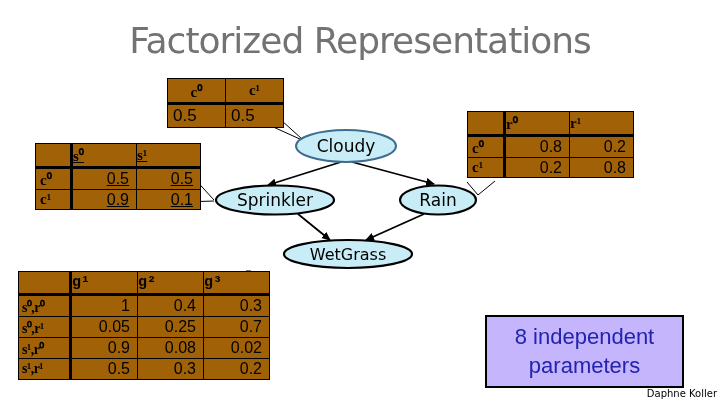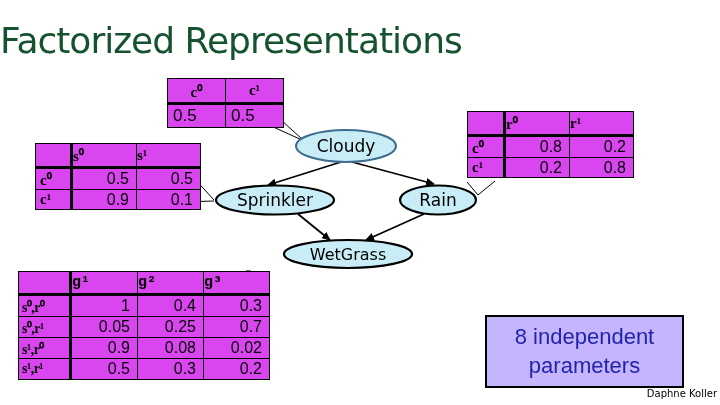--- a/index.html
+++ b/index.html
@@ -1,47 +1,47 @@
 <!DOCTYPE html>
 <html><head>
 <meta charset="utf-8">
 <style>
   html,body { margin:0; padding:0; }
   body {
     width:720px; height:405px; background:#ffffff; position:relative;
     overflow:hidden; font-family:"DejaVu Sans", sans-serif;
   }
   .title {
-    position:absolute; top:20px; left:0; width:720px; text-align:left;
-    font-size:36px; letter-spacing:-1px; color:#14532d;
+    position:absolute; top:20px; left:0; width:720px; text-align:center;
+    font-size:36px; letter-spacing:-1px; color:#737373;
   }
   svg.overlay { position:absolute; left:0; top:0; z-index:1; }
   svg .node-label { font-family:"DejaVu Sans", sans-serif; fill:#000; }
 
   table.cpt {
-    position:absolute; z-index:2; border-collapse:collapse; background:#d946ef;
+    position:absolute; z-index:2; border-collapse:collapse; background:#a16207;
     font-family:"Liberation Sans", sans-serif; table-layout:fixed;
   }
   .cpt td { border:1px solid #000; padding:0; overflow:hidden; white-space:nowrap; }
   .cpt .lbl {
     font-family:"Liberation Serif", serif; font-weight:bold; font-size:15px;
   }
   .cpt .hdr td { border-bottom:3px solid #000; }
   .cpt td.lblcol { border-right:3px solid #000; text-align:left; padding-left:4px; }
   .cpt td.num { font-size:16px; text-align:right; padding-right:7px; }
   .cpt td.colhd { text-align:left; padding-right:9px; }
 
   #t-cloudy { left:167px; top:78px; }
   #t-cloudy td { width:45px; height:22px; }
   #t-cloudy .hdr td { height:23px; text-align:center; padding:0; }
   #t-cloudy td.num { text-align:left; padding-left:5px; font-size:17px; }
 
   #t-sprinkler { left:35px; top:143px; }
   #t-sprinkler td.lblcol { width:30px; }
-  #t-sprinkler td.c { width:54px; }
+  #t-sprinkler td.c { width:54px;text-decoration:underline; }
   #t-sprinkler .hdr td { height:22px; }
   #t-sprinkler .r td { height:19px; }
 
   #t-rain { left:467px; top:111px; }
   #t-rain td.lblcol { width:31px; }
   #t-rain td.c { width:54px; }
   #t-rain .hdr td { height:22px; }
   #t-rain .r td { height:19px; }
 
   #t-wetgrass { left:18px; top:271px; }

